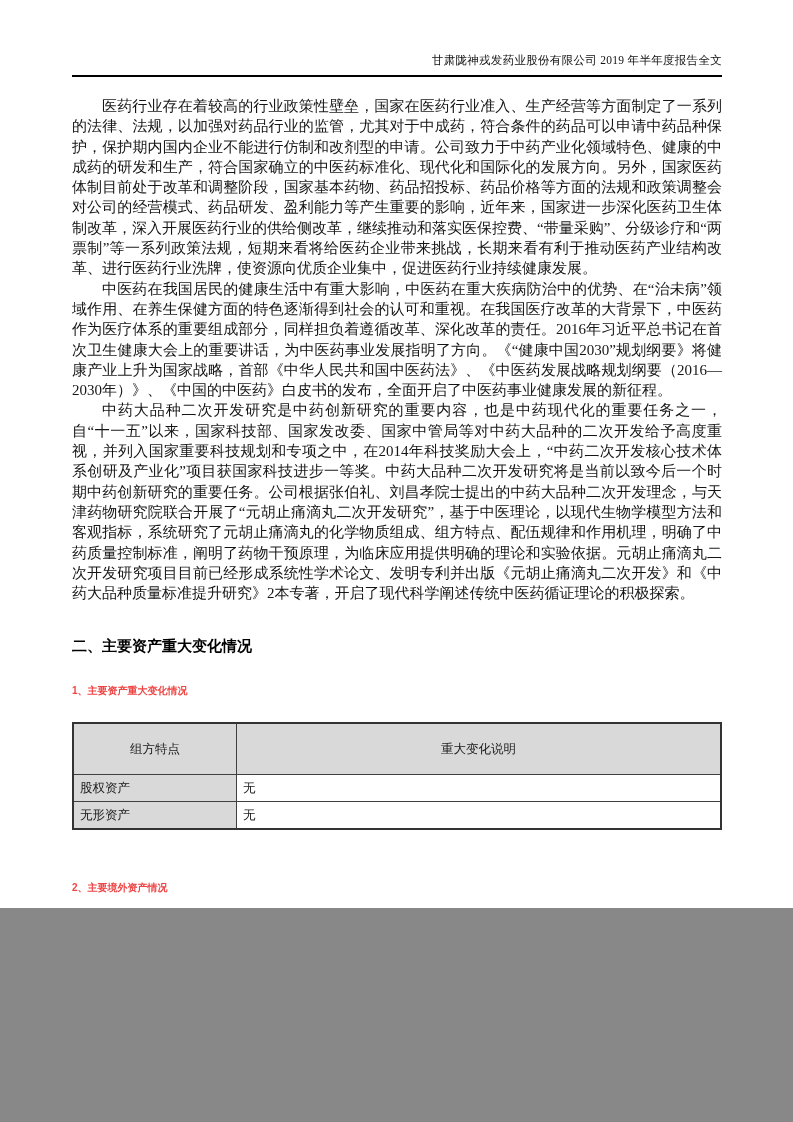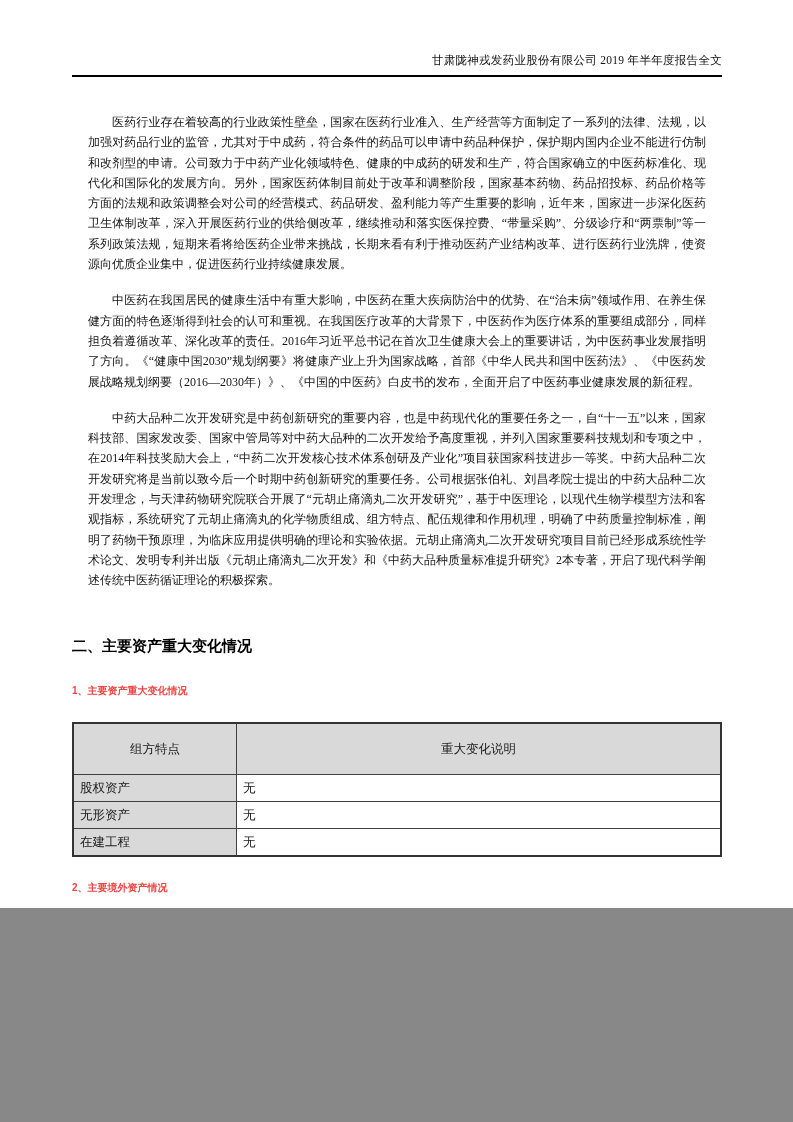--- a/index.html
+++ b/index.html
@@ -18,22 +18,22 @@
     letter-spacing:0.3px;
   }
   .header-rule{
     position:absolute;top:75px;left:72px;width:650px;height:2px;
     background:#000;
   }
   .para-block{
     position:absolute;top:96px;left:72px;width:650px;
   }
   .para{
-    margin:16px;
-    font-size:12px;line-height:20.3px;
+    margin:0;
+    font-size:15px;line-height:20.3px;
     text-align:justify;text-justify:inter-ideograph;
     text-indent:2em;
     color:#151515;
   }
   .section-heading{
     position:absolute;top:637px;left:72px;width:650px;
     font-size:15px;font-weight:bold;color:#000;
     font-family:"Liberation Sans","DejaVu Sans",sans-serif;
   }
   .sub-heading{
@@ -118,24 +118,20 @@
     </thead>
     <tbody>
       <tr>
         <td class="asset-name">股权资产</td>
         <td class="asset-desc">无</td>
       </tr>
       <tr>
         <td class="asset-name">无形资产</td>
         <td class="asset-desc">无</td>
       </tr>
-      <tr>
-        <td class="asset-name">在建工程</td>
-        <td class="asset-desc">无</td>
-      </tr>
     </tbody>
   </table>
 
   <div class="sub-heading sub2">2、主要境外资产情况</div>
 
   <div class="applicability">
     <span class="checkbox-glyph"></span>
     <span>适用</span>
     <span class="check-glyph">√</span>
     <span>不适用</span>

